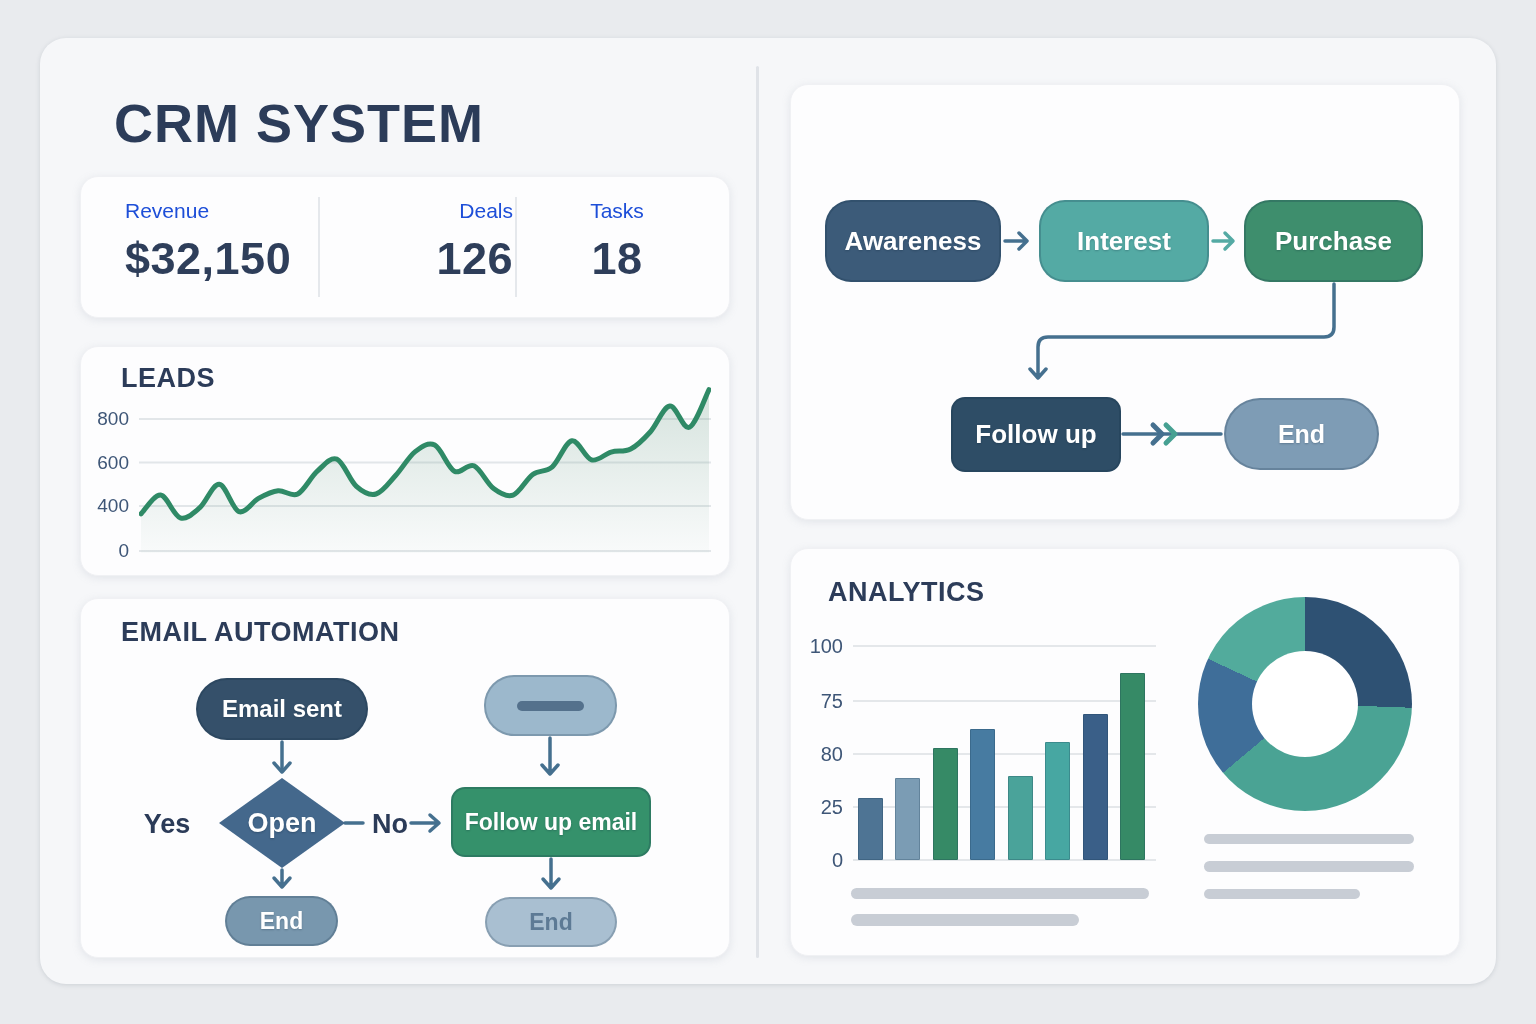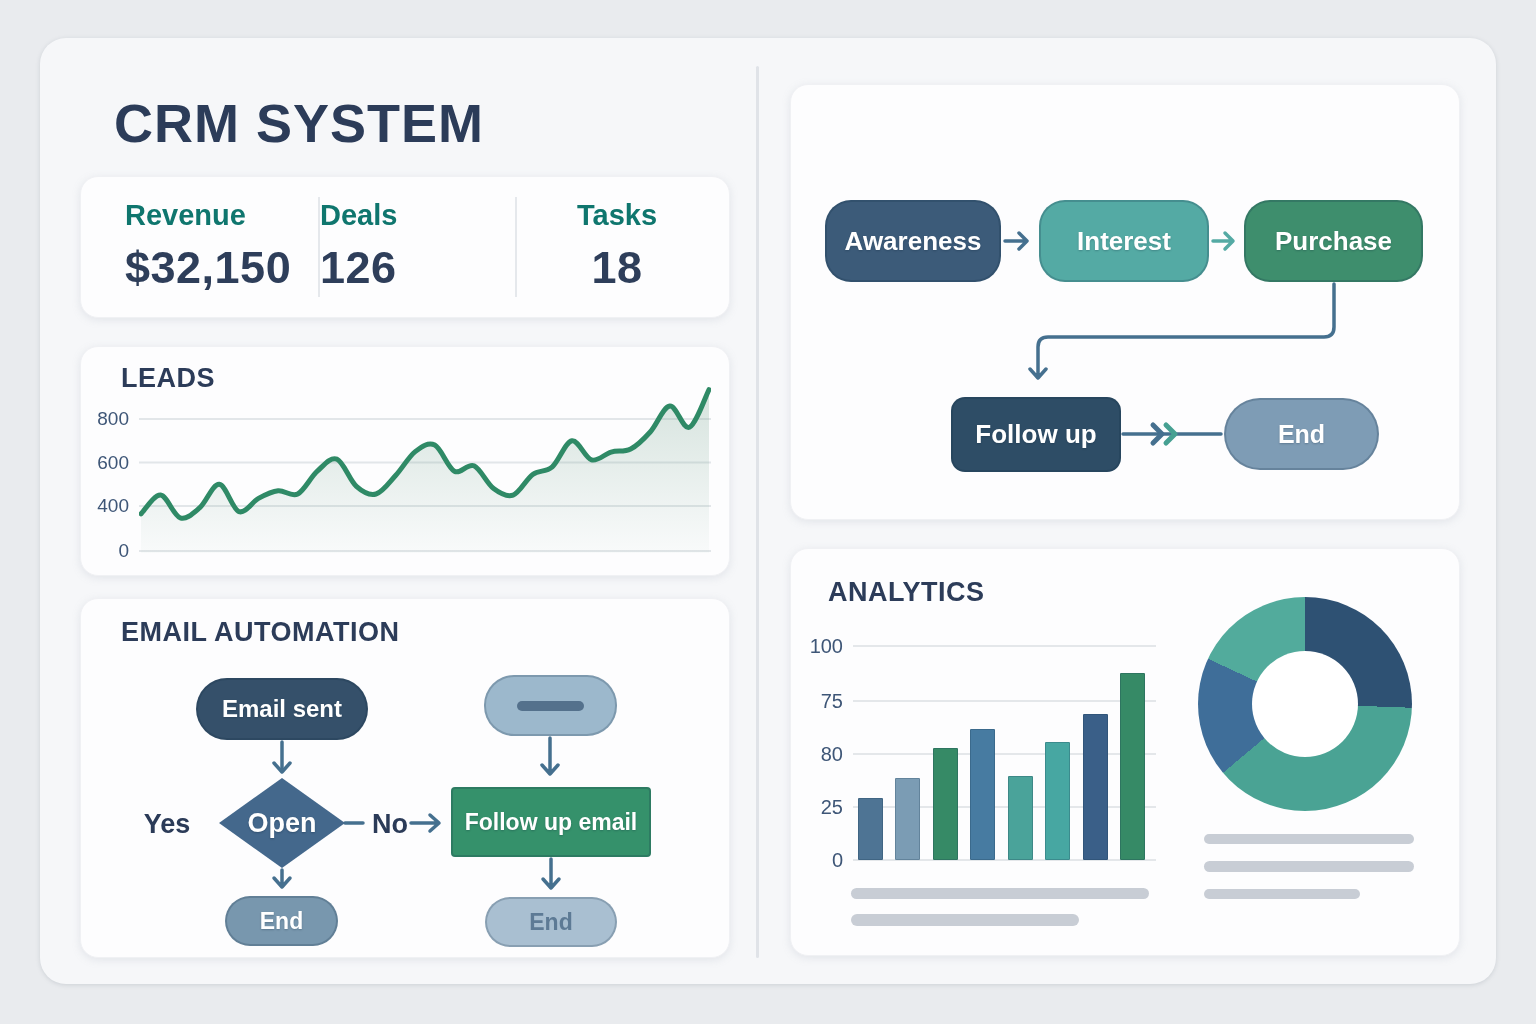--- a/index.html
+++ b/index.html
@@ -22,24 +22,24 @@
     position:absolute;left:114px;top:92px;margin:0;
     font-size:54px;font-weight:700;letter-spacing:1px;color:#2c3c59;
   }
   .card{
     position:absolute;background:#fdfdfe;border-radius:18px;
     box-shadow:0 2px 8px rgba(140,150,165,0.18);
     border:1px solid #f0f1f4;
   }
   .stats-card{left:80px;top:176px;width:648px;height:140px;}
   .stat{position:absolute;top:0;height:140px;}
-  .stat-label{font-size:29px;font-weight:700;color:#0f766e;margin-top:22px;}
+  .stat-label{font-size:21px;font-weight:400;color:#1d4ed8;margin-top:22px;}
   .stat-value{font-size:45px;font-weight:700;color:#2e3e5a;margin-top:10px;letter-spacing:0.5px;}
   .stat-0{left:44px;width:190px;text-align:left;}
-  .stat-1{left:239px;width:193px;text-align:left;}
+  .stat-1{left:239px;width:193px;text-align:right;}
   .stat-2{left:436px;width:200px;text-align:center;}
   .vdiv{position:absolute;top:20px;width:2px;height:100px;background:#e5e8ec;}
   .vdiv-1{left:237px;} .vdiv-2{left:434px;}
 
   .section-title{
     position:absolute;font-size:27px;font-weight:700;letter-spacing:0.5px;color:#2c3c59;
   }
 
   .leads-card{left:80px;top:346px;width:648px;height:228px;}
   .leads-card .section-title{left:40px;top:16px;}
@@ -67,21 +67,21 @@
     clip-path:polygon(50% 0,100% 50%,50% 100%,0 50%);
     display:flex;align-items:center;justify-content:center;
     color:#fff;font-weight:700;font-size:27px;
     text-shadow:0 1px 2px rgba(10,30,50,0.3);
   }
   .flow-label{
     position:absolute;font-size:27px;font-weight:700;color:#2b3b58;text-align:center;
   }
   .yes-label{left:62px;top:210px;width:48px;}
   .no-label{left:288px;top:210px;width:42px;}
-  .followup-email{left:370px;top:188px;width:200px;height:70px;border-radius:4px;font-size:23px;}
+  .followup-email{left:370px;top:188px;width:200px;height:70px;border-radius:14px;font-size:23px;}
   .end-left{left:144px;top:297px;width:113px;height:50px;border-radius:25px;font-size:23px;}
   .end-right{left:404px;top:298px;width:132px;height:50px;border-radius:25px;font-size:23px;
     color:#5d7a95;text-shadow:none;}
 
   .journey-card{left:790px;top:84px;width:668px;height:434px;}
   .journey-card .section-title{left:37px;top:24px;}
   .awareness{left:34px;top:115px;width:176px;height:82px;border-radius:26px;font-size:26px;}
   .interest{left:248px;top:115px;width:170px;height:82px;border-radius:26px;font-size:26px;}
   .purchase{left:453px;top:115px;width:179px;height:82px;border-radius:26px;font-size:26px;}
   .followup{left:160px;top:312px;width:170px;height:75px;border-radius:14px;font-size:26px;}

